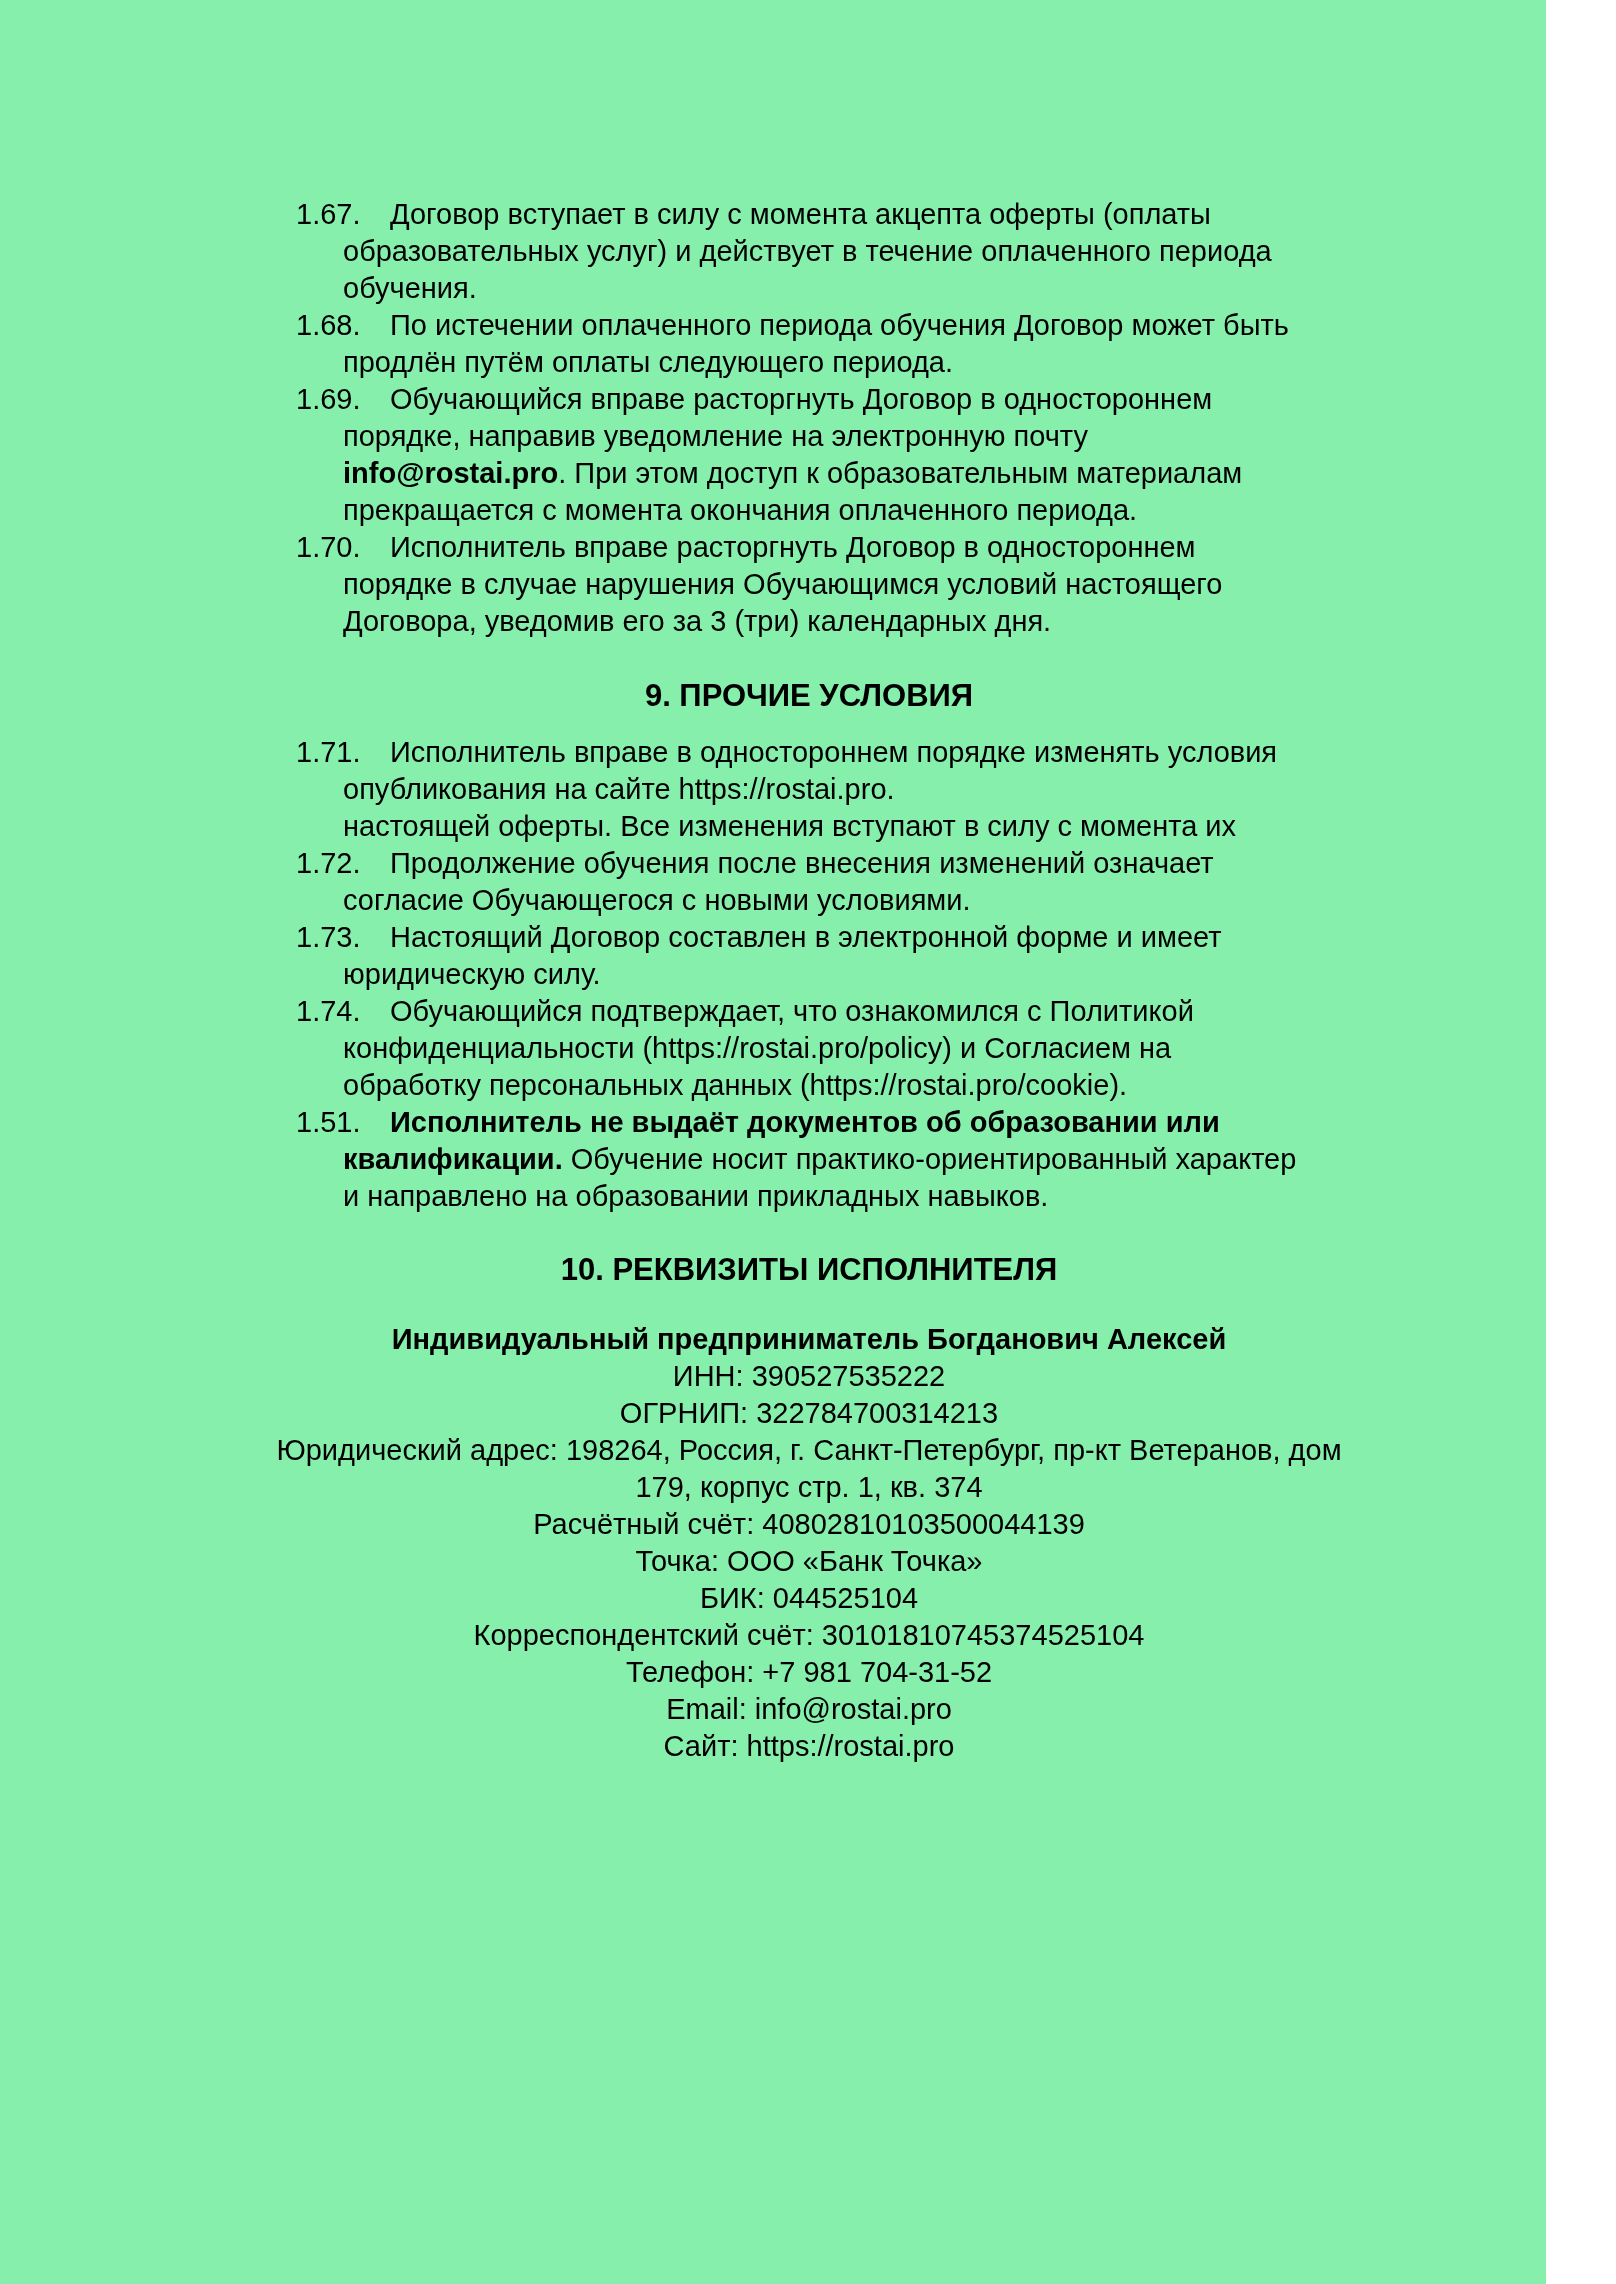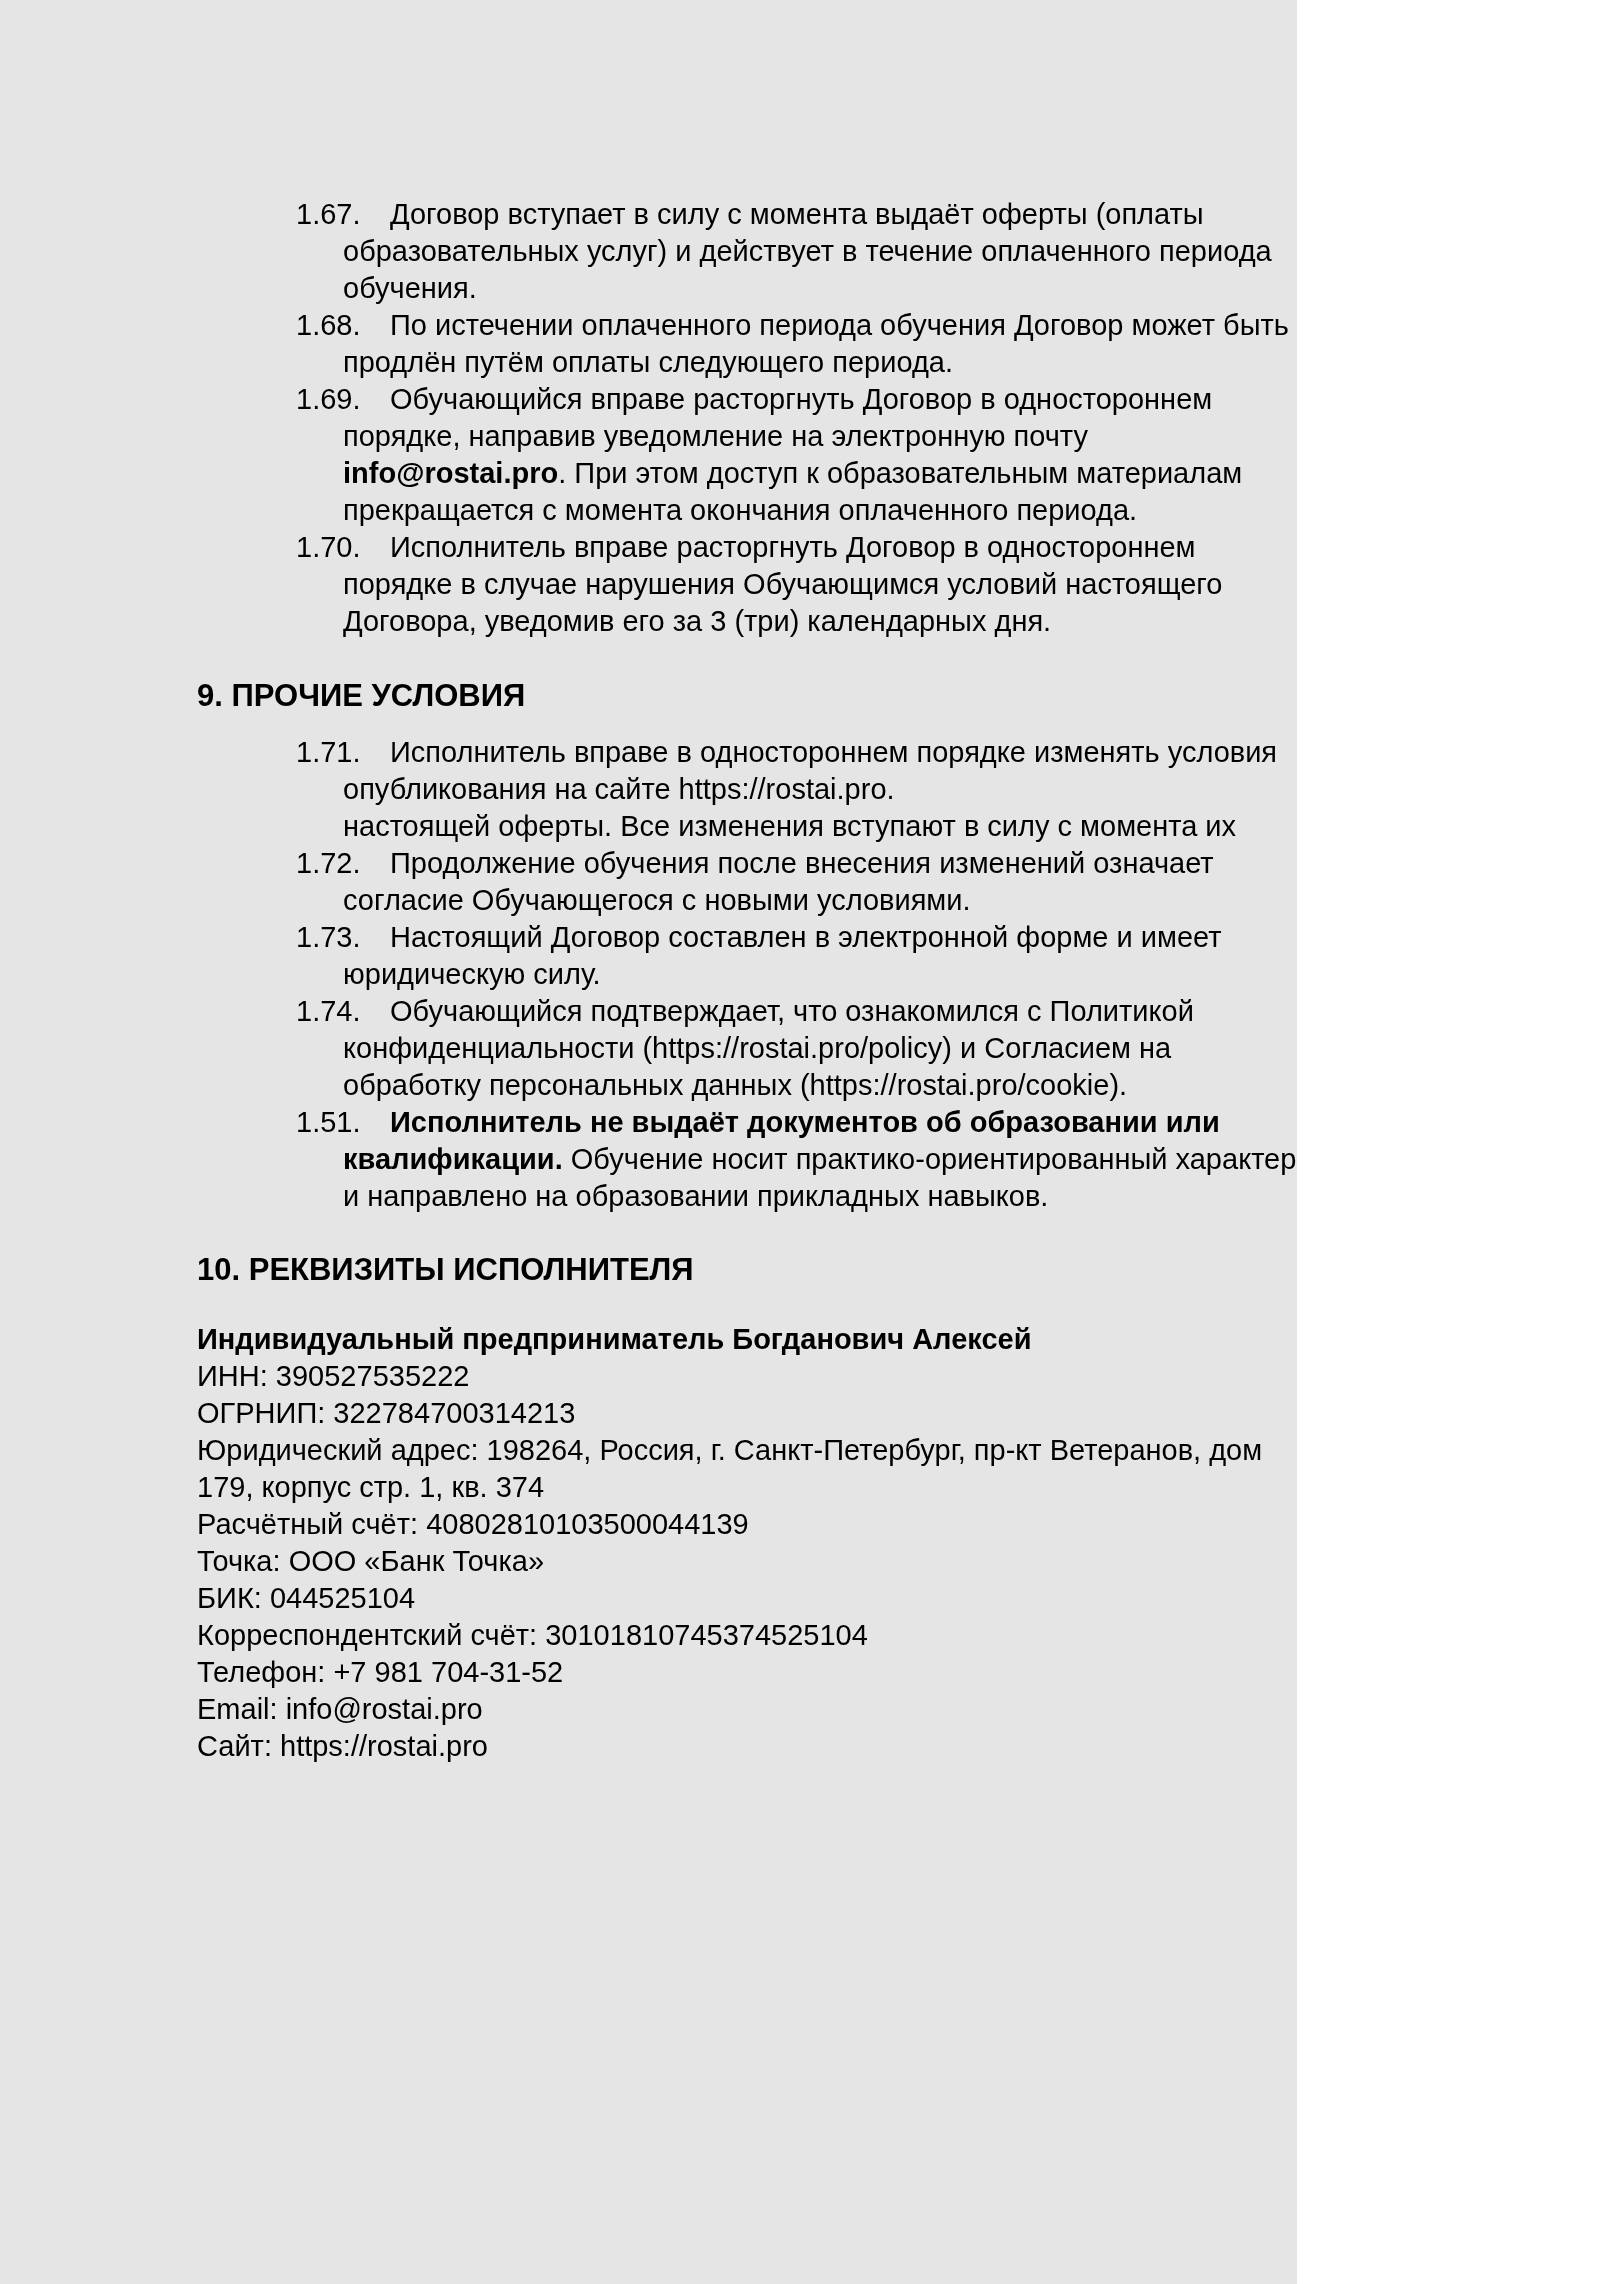--- a/index.html
+++ b/index.html
@@ -1,18 +1,18 @@
 <!DOCTYPE html>
 <html style="font-size:10.4px"><head>
 <meta charset="utf-8">
 <style>
   html, body { margin: 0; padding: 0; background: #ffffff; }
   body { width: 1617px; height: 2284px; position: relative; overflow: hidden;
          font-family: "Liberation Sans", sans-serif; color: #000000; }
-  .page { position: absolute; left: 0; top: 0; width: 1297px; height: 2284px; background: #e5e5e5; }
+  .page { position: absolute; left: 0; top: 0; width: 1546px; height: 2284px; background: #86efac; text-align: center; }
   .content { position: absolute; left: 197px; top: 196px; width: 1224px; }
   .list { margin: 0; padding: 0; }
   .item { position: relative; margin: 0; }
   .line { position: relative; height: 37px; line-height: 37px; font-size: 29px; white-space: nowrap; }
   .num { position: absolute; left: 99px; top: 0; }
   .first { position: absolute; left: 193px; top: 0; }
   .cont { position: absolute; left: 146px; top: 0; }
   .b { font-weight: bold; }
   .heading { font-size: 31px; font-weight: bold; height: 42px; line-height: 42px; white-space: nowrap; margin: 0; }
   .h9 { margin-top: 35px; margin-bottom: 17px; }
@@ -23,21 +23,21 @@
 </head>
 <body>
 
 <div class="page">
   <div class="content">
 
     <div class="list">
       <div class="item">
         <div class="line">
             <span class="num">1.67.</span>
-            <span class="first">Договор вступает в силу с момента выдаёт оферты (оплаты</span>
+            <span class="first">Договор вступает в силу с момента акцепта оферты (оплаты</span>
           </div>
         <div class="line">
             <span class="cont">образовательных услуг) и действует в течение оплаченного периода</span>
           </div>
         <div class="line">
             <span class="cont">обучения.</span>
           </div>
       </div>
       <div class="item">
         <div class="line">

